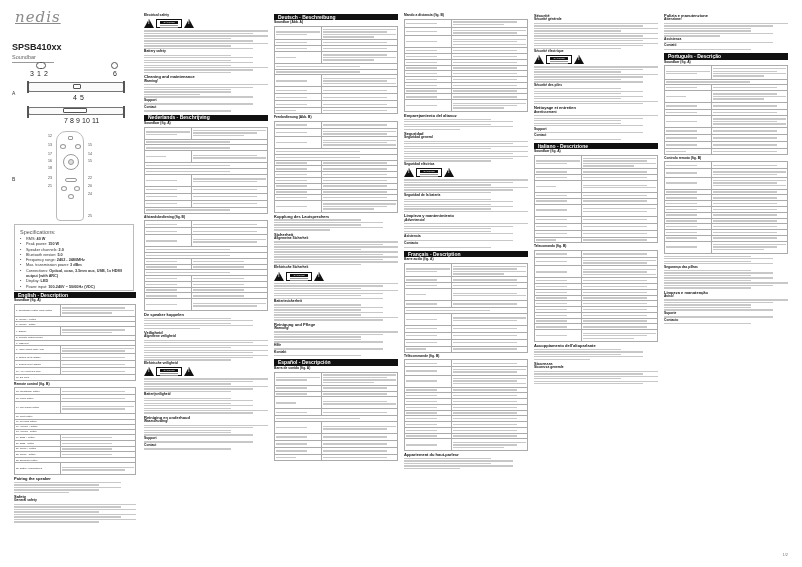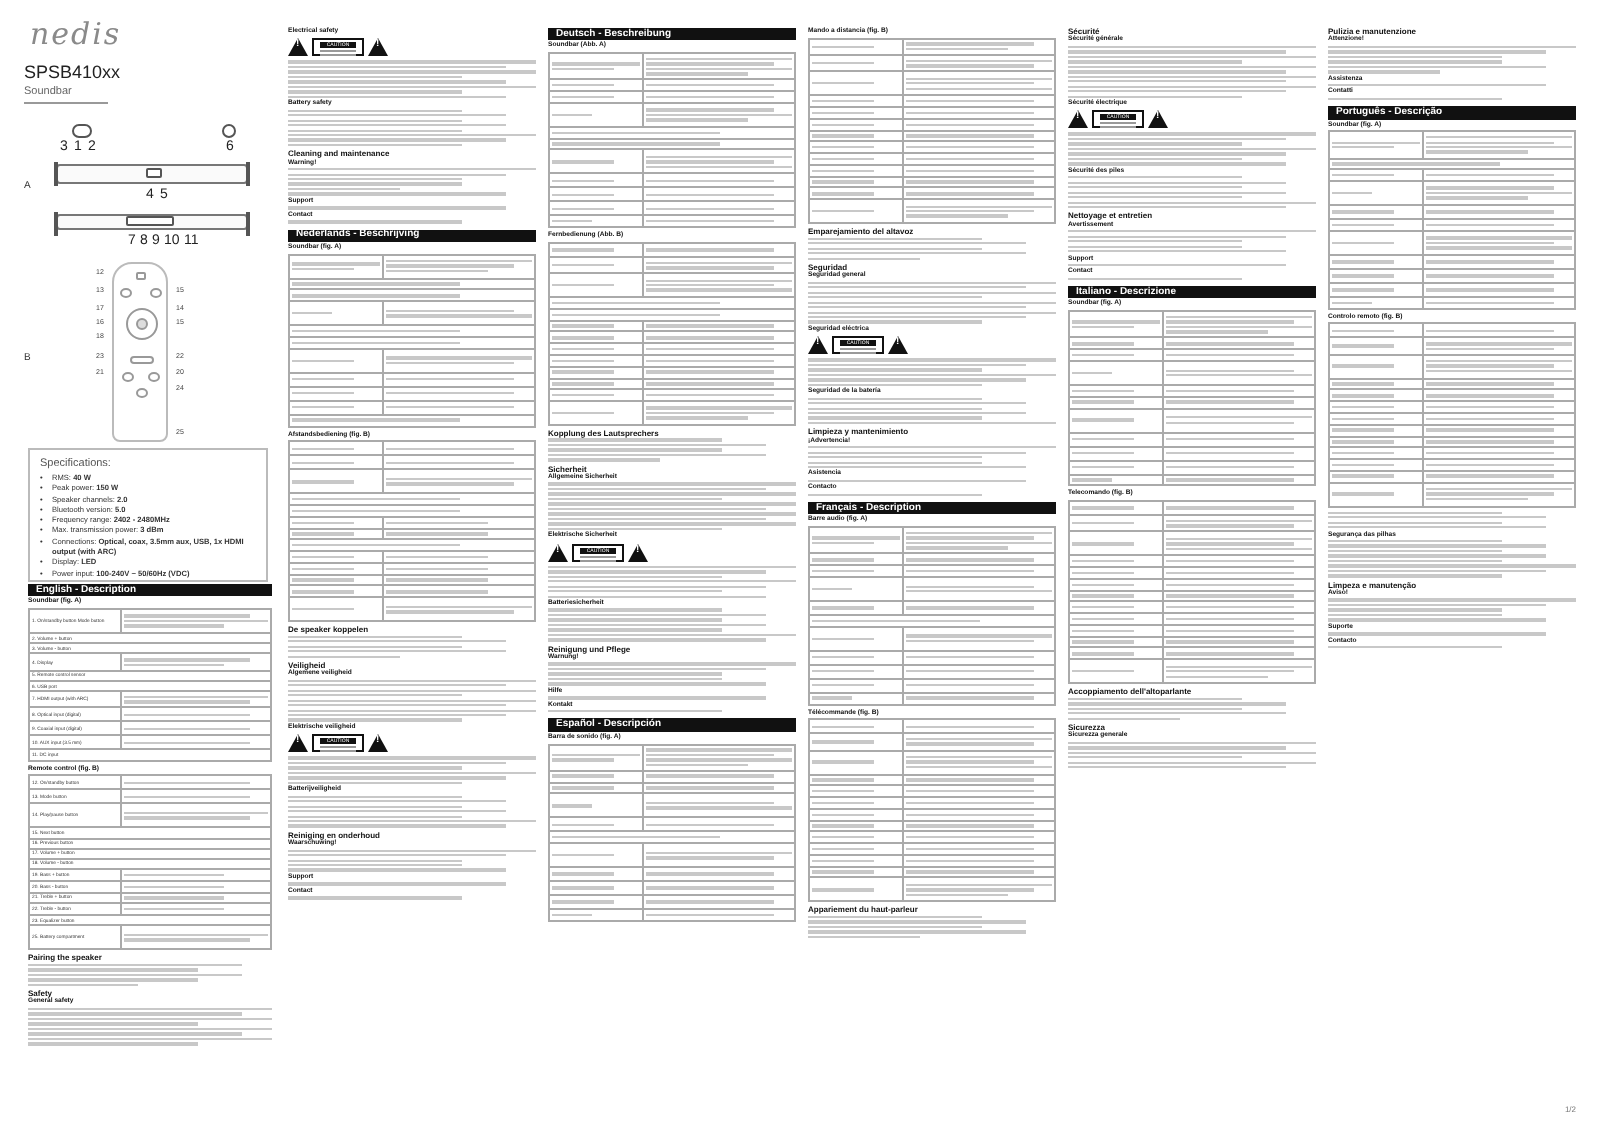--- a/index.html
+++ b/index.html
@@ -3,22 +3,22 @@
 <meta charset="utf-8">
 <style>
   * { box-sizing: border-box; margin: 0; padding: 0; }
   html, body { width: 802px; height: 567px; overflow: hidden; background: #ffffff; }
   body { font-family: "Liberation Sans", sans-serif; color: #222; position: relative; }
 
   .page { position: absolute; left: 0; top: 0; width: 802px; height: 567px; background: #fff; }
 
   
   .left { position: absolute; left: 12px; top: 8px; width: 128px; }
-  .logo { font-family: "DejaVu Serif", serif; font-style: italic; font-size: 15px; color: #8a8a8a; letter-spacing: 1px; margin-left: 3px; }
-  .model { font-size: 9px; font-weight: normal; margin-top: 5px; color: #222; }
+  .logo { font-family: "DejaVu Serif", serif; font-style: italic; font-size: 15px; color: #8a8a8a; letter-spacing: 1px; margin-left: 3px; text-decoration: underline; }
+  .model { font-size: 9px; font-weight: bold; margin-top: 16px; color: #222; }
   .product { font-size: 5.5px; color: #666; margin-top: 2px; padding-bottom: 2px; border-bottom: 1px solid #999; width: 42px; }
 
   .diag { position: absolute; }
   .diag .num { position: absolute; font-size: 7px; color: #222; }
   .bar { position: absolute; height: 10px; border: 1px solid #777; border-radius: 2px; background: #fafafa; }
   .bar::before, .bar::after { content: ""; position: absolute; top: -2px; width: 2px; height: 12px; background: #555; }
   .bar::before { left: -2px; } .bar::after { right: -2px; }
   .knob { position: absolute; border: 1px solid #555; border-radius: 5px; background: #fff; font-size: 4px; text-align: center; }
   .fig-label { position: absolute; font-size: 5px; color: #333; }
 

